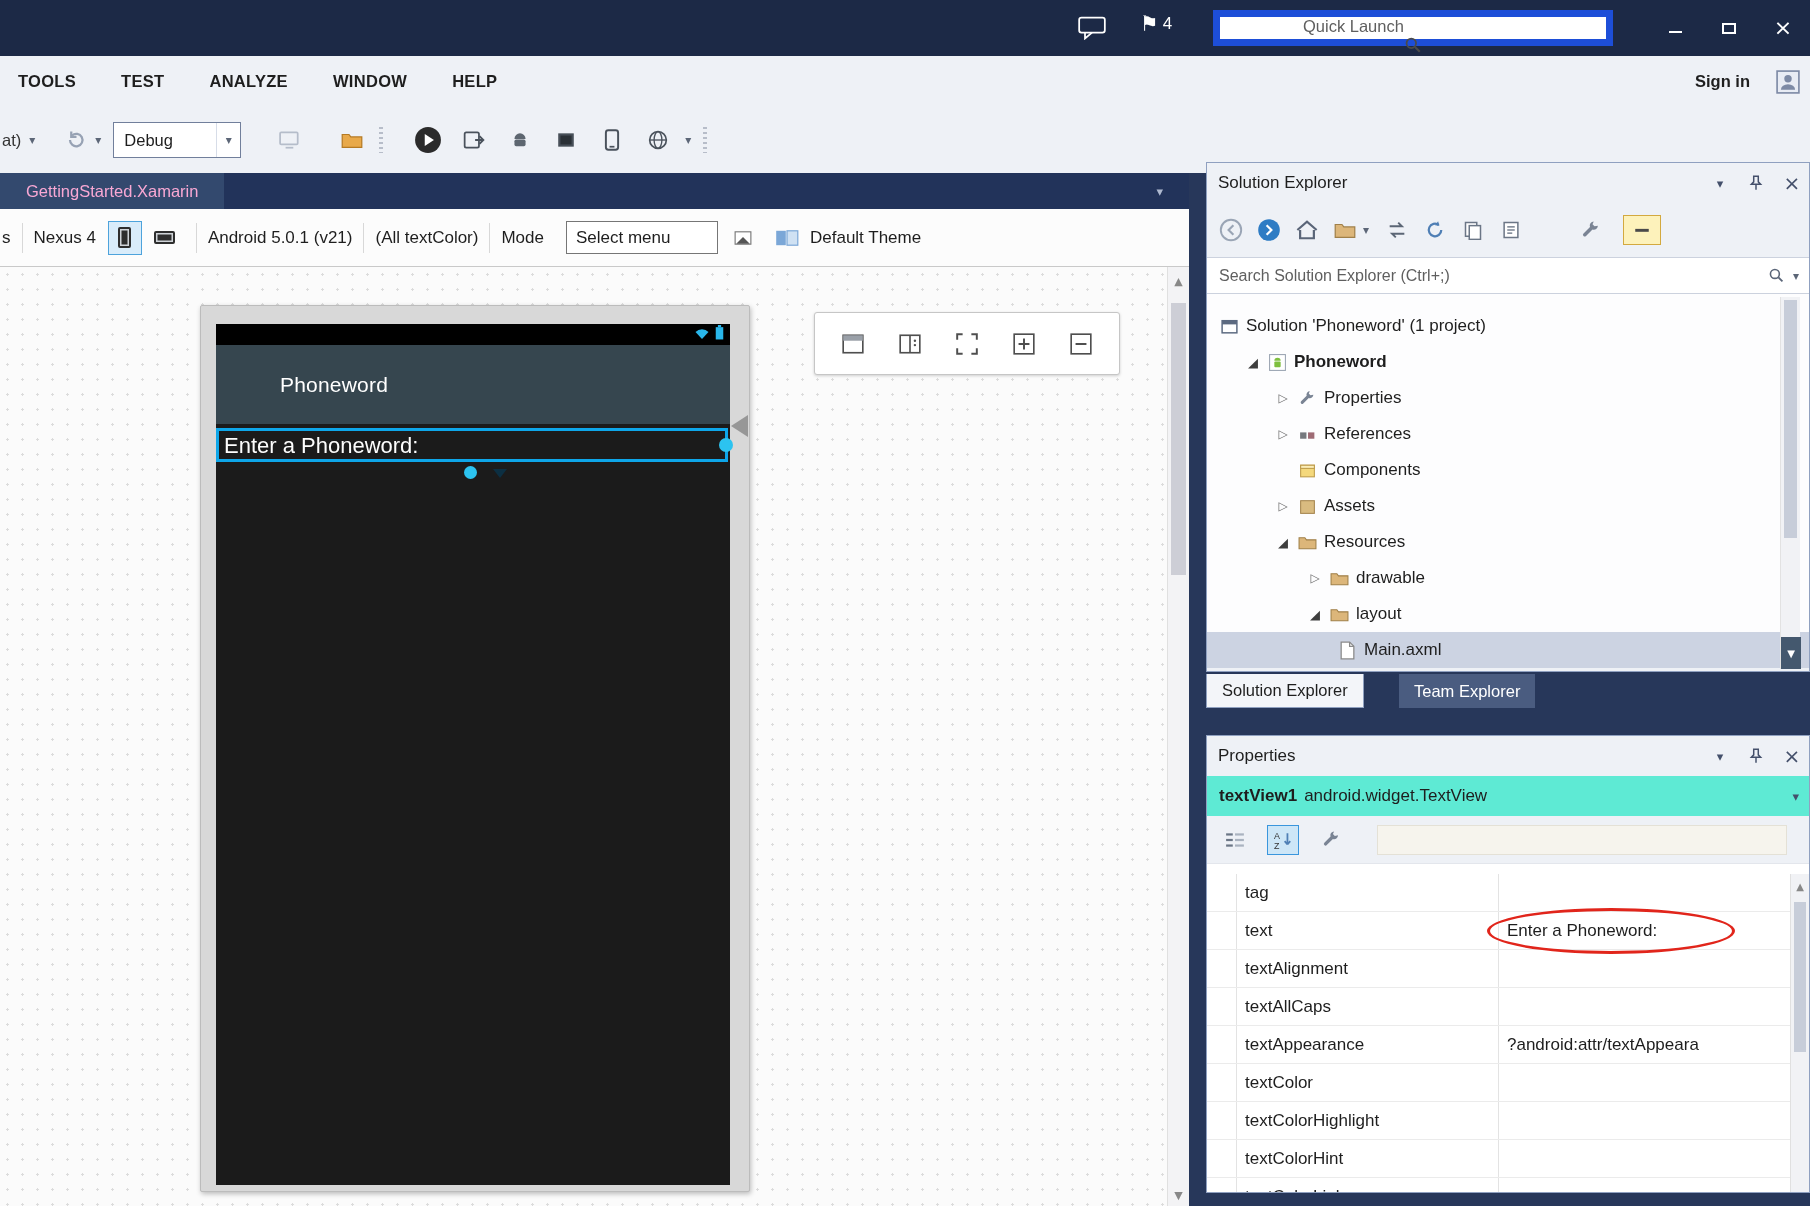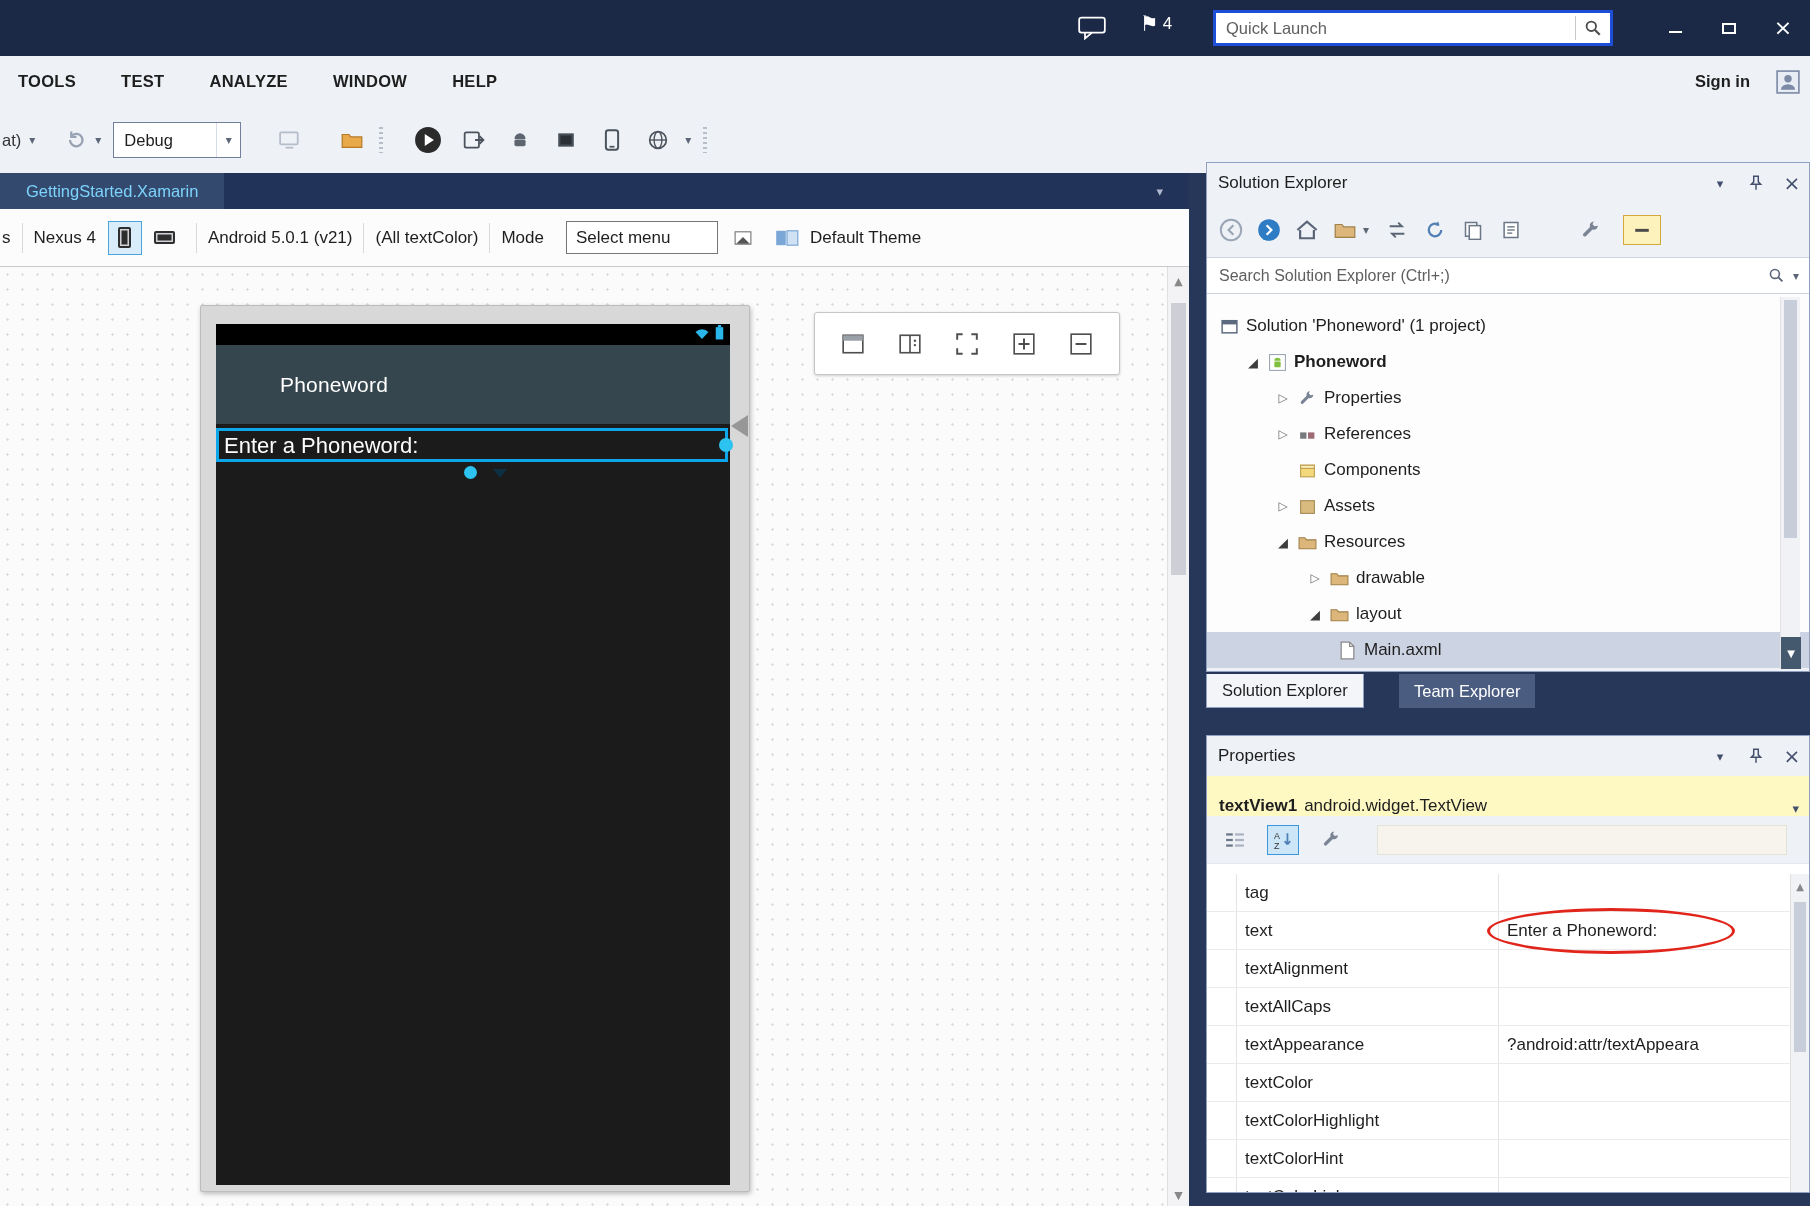--- a/index.html
+++ b/index.html
@@ -7,21 +7,21 @@
   body{font-family:"Liberation Sans",sans-serif;color:#1e1e1e;}
   #app{position:relative;width:1810px;height:1206px;background:#27375a;overflow:hidden;}
   .glyph{font-family:"DejaVu Sans",sans-serif;}
 
   
   .titlebar{position:absolute;left:0;top:0;width:1810px;height:56px;background:#1c2946;}
   .tb-feedback{position:absolute;left:1078px;top:16px;width:28px;height:24px;}
   .tb-flag{position:absolute;left:1140px;top:12px;color:#fff;font-size:21px;display:flex;align-items:center;}
   .flag-glyph::before{content:"\2691";}
   .flag-count{font-size:17px;margin-left:4px;color:#fff;font-family:"Liberation Sans",sans-serif;}
-  .quick-launch{position:absolute;left:1213px;top:10px;width:400px;height:36px;background:#fff;border:3px solid #1d4ed8;display:flex;align-items:center;}
+  .quick-launch{position:absolute;left:1213px;top:10px;width:400px;height:36px;background:#fff;border:7px solid #1d4ed8;display:flex;align-items:center;flex-direction:column;}
   .quick-launch input{flex:1;border:none;outline:none;background:transparent;font:16.5px "Liberation Sans",sans-serif;color:#1e1e1e;padding:0 10px;}
   .quick-launch input::placeholder{color:#5f5f5f;opacity:1;}
   .ql-sep{width:1px;height:24px;background:#c9c9c9;}
   .ql-mag{width:34px;height:34px;display:flex;align-items:center;justify-content:center;}
   .win-btns{position:absolute;right:0;top:0;height:56px;display:flex;}
   .wbtn{width:54px;height:56px;display:flex;align-items:center;justify-content:center;color:#fff;}
   .wbtn .bar{width:13px;height:2px;background:#fff;margin-top:8px;}
   .wbtn .box{width:14px;height:11px;border:2px solid #fff;}
   .x-glyph{font-size:22px;line-height:1;}
   .x-glyph::before{content:"\00D7";}
@@ -42,21 +42,21 @@
   .tool-ico{display:inline-flex;align-items:center;justify-content:center;width:30px;height:30px;}
   .combo{height:36px;background:#fff;border:1px solid #717f9b;display:flex;align-items:center;}
   .combo .combo-text{padding:0 10px;font-size:16.5px;flex:1;}
   .combo .combo-btn{width:24px;height:100%;display:flex;align-items:center;justify-content:center;border-left:1px solid #d7dde8;}
   .debug-combo{width:128px;margin-left:12px;}
   .grip{width:4px;height:26px;background:repeating-linear-gradient(180deg,#b7bdc9 0 2px,transparent 2px 5px);margin:0 12px;}
 
   
   .doc-area{position:absolute;left:0;top:173px;width:1189px;height:1033px;background:#fafafa;}
   .tabstrip{position:absolute;left:0;top:0;width:100%;height:36px;background:#22335a;}
-  .doc-tab{display:inline-flex;align-items:center;height:36px;padding:0 26px;background:#33496e;color:#7dd3fc;font-size:16.5px;}
+  .doc-tab{display:inline-flex;align-items:center;height:36px;padding:0 26px;background:#33496e;color:#f9a8d4;font-size:16.5px;}
   .tabstrip-caret{position:absolute;right:26px;top:11px;color:#aeb9cf;font-size:13px;}
   .designer-bar{position:absolute;left:0;top:36px;width:100%;height:58px;background:#fcfcfc;border-bottom:1px solid #c9c9c9;display:flex;align-items:center;font-size:17px;}
   .dsep{width:1px;height:30px;background:#d8d8d8;margin:0 11px;}
   .dev-btn{width:34px;height:34px;display:flex;align-items:center;justify-content:center;margin:0 3px;border:1px solid transparent;}
   .dev-btn.selected{border:1px solid #4da3dc;background:#d9ecfa;}
   .phone-glyph{width:13px;height:21px;background:#2e2e2e;border-radius:2px;border:2px solid #2e2e2e;box-shadow:inset 0 0 0 1.5px #cfd3d8;}
   .phone-glyph.land{width:21px;height:13px;}
   .select-combo{width:152px;height:33px;border:1px solid #767676;background:#fff;display:flex;align-items:center;margin-left:22px;}
   .select-combo span{padding:0 9px;font-size:17px;}
 
@@ -117,21 +117,21 @@
   .se-scroll{position:absolute;top:134px;bottom:2px;right:9px;width:20px;background:#f1f2f5;border-left:1px solid #e2e2e2;}
   .se-scroll .thumb{position:absolute;left:3px;top:3px;width:13px;height:238px;background:#c7cdd9;}
   .se-dark-btn{position:absolute;left:0;bottom:0;width:20px;height:32px;background:#44586e;display:flex;align-items:center;justify-content:center;color:#fff;font-size:10px;}
   .rail-tab{height:34px;display:flex;align-items:center;padding:0 15px;font-size:16.5px;}
   .rail-tab.active{background:#f3f5f9;color:#1e1e1e;border:1px solid #8fa0c0;border-top:none;}
   .rail-tab.inactive{background:#4a5c80;color:#fff;margin-left:4px;}
 
   
   .props-panel{top:575px;height:458px;background:#fff;}
   .props-panel .panel-header{background:#eef1f6;}
-  .obj-row{height:40px;display:flex;align-items:flex-end;background:#fef9c3;position:relative;}
+  .obj-row{height:40px;display:flex;align-items:center;background:#5eead4;position:relative;}
   .obj-name{font-weight:bold;font-size:17px;padding-left:12px;}
   .obj-type{font-size:17px;margin-left:7px;}
   .obj-caret{position:absolute;right:10px;color:#44506b;font-size:13px;}
   .props-toolbar{height:48px;background:#eef1f6;display:flex;align-items:center;padding-left:12px;gap:16px;border-bottom:1px solid #e3e6ec;}
   .pt-btn{width:32px;height:30px;display:flex;align-items:center;justify-content:center;border:1px solid transparent;}
   .pt-btn.selected{border:1px solid #3a96dd;background:#cde6f7;}
   .filter-strip{flex:1;height:30px;margin:0 22px 0 14px;background:#f6f4ed;border:1px solid #e4e1d6;}
   .pgrid{position:absolute;left:0;top:138px;right:19px;bottom:0;background:#fff;overflow:hidden;}
   .prow{height:38px;display:flex;border-bottom:1px solid #ebebeb;font-size:17px;position:relative;}
   .pgut{width:30px;border-right:1px solid #e3e3e3;}

